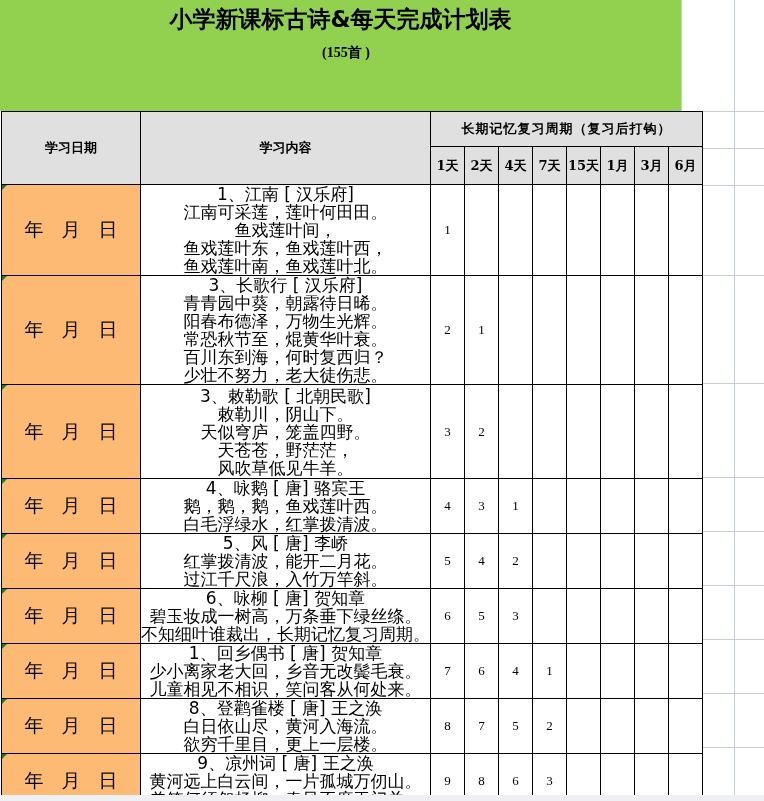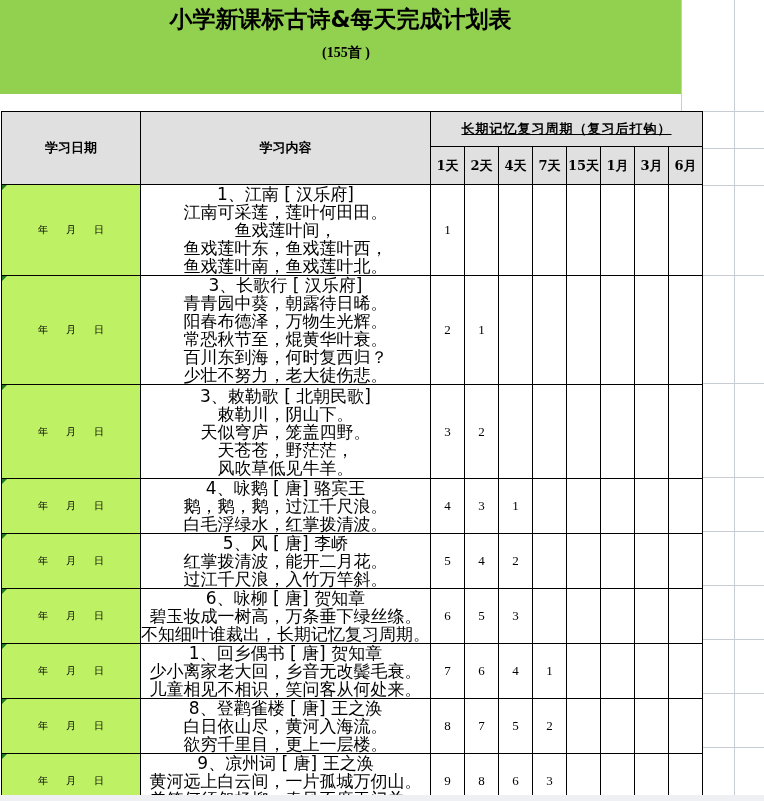--- a/index.html
+++ b/index.html
@@ -5,21 +5,21 @@
   html, body { margin:0; padding:0; }
   body {
     width:764px; height:801px; overflow:hidden; position:relative;
     background:#ffffff;
     font-family:"DejaVu Sans", sans-serif;
     color:#000;
   }
   .vline { position:absolute; width:1px; background:#c8ccd4; top:0; height:801px; }
   .hline { position:absolute; height:1px; background:#c8ccd4; left:681px; width:83px; }
   .banner {
-    position:absolute; left:0; top:0; width:681px; height:94px;
+    position:absolute; left:0; top:0; width:681px; height:111px;
     background:#92d050; text-align:center;text-decoration:underline;
   }
   .banner .title {
     position:absolute; left:0; right:0; top:4px;
     font-size:23px; font-weight:bold; letter-spacing:0px;
     font-family:"DejaVu Sans", sans-serif;
   }
   .banner .count {
     position:absolute; left:11px; right:0; top:44px;
     font-size:14px; font-weight:bold;
@@ -36,24 +36,24 @@
     border-collapse:collapse; table-layout:fixed;
   }
   table.plan td, table.plan th {
     border:1.5px solid #000; padding:0; text-align:center; vertical-align:middle;
     overflow:hidden;
   }
   table.plan th {
     background:#e0e0e0; font-weight:bold; font-size:13px;
   }
   th.date-h, th.content-h { font-size:14px; }
-  th.review-h { height:34px; font-size:14px; letter-spacing:1px;text-decoration:underline; }
+  th.review-h { height:34px; font-size:14px; letter-spacing:1px; }
   th.day-h { height:37px; font-size:13px; line-height:15px; font-family:"DejaVu Serif", serif; }
   td.date {
-    font-size:10px; position:relative; background:#bef264;
+    font-size:19px; position:relative; background:#fdba74;
   }
   td.date .mark {
     position:absolute; left:0; top:0; width:0; height:0;
     border-top:5px solid #1e7b1e; border-right:5px solid transparent;
   }
   td.date .d span { display:inline-block; margin:0 9px; }
   td.content { font-size:17px; line-height:18px; background:#fff; }
   td.content .line { display:block; white-space:nowrap; }
   td.num { font-size:13px; font-family:"Liberation Serif", serif; background:#fff; }
   .hscroll {
@@ -165,21 +165,21 @@
         <td class="num"></td>
         <td class="num"></td>
         <td class="num"></td>
         <td class="num"></td>
         <td class="num"></td>
       </tr>
       <tr style="height: 54px;">
         <td class="date"><span class="mark"></span><span class="d"><span>年</span><span>月</span><span>日</span></span></td>
         <td class="content">
           <span class="line">4、咏鹅 [ 唐] 骆宾王</span>
-          <span class="line">鹅，鹅，鹅，过江千尺浪。</span>
+          <span class="line">鹅，鹅，鹅，鱼戏莲叶西。</span>
           <span class="line">白毛浮绿水，红掌拨清波。</span>
         </td>
         <td class="num">4</td>
         <td class="num">3</td>
         <td class="num">1</td>
         <td class="num"></td>
         <td class="num"></td>
         <td class="num"></td>
         <td class="num"></td>
         <td class="num"></td>

